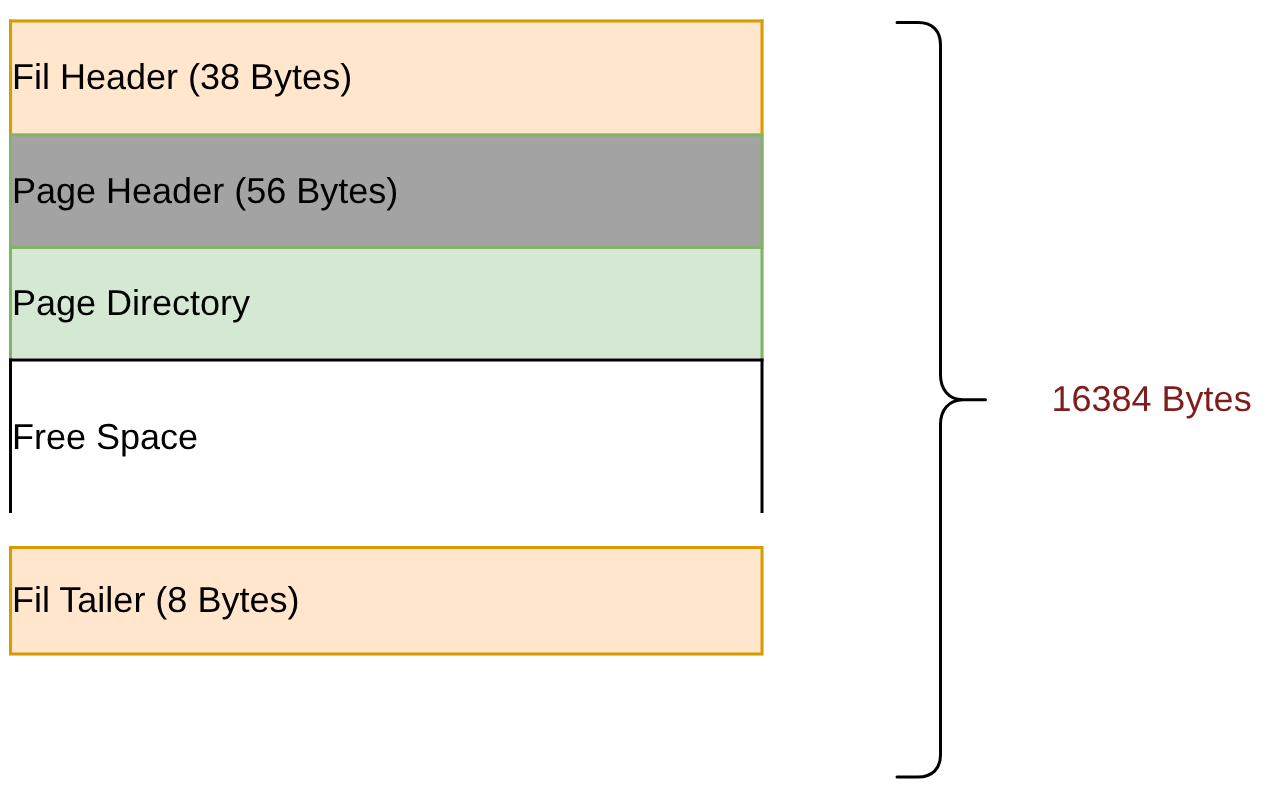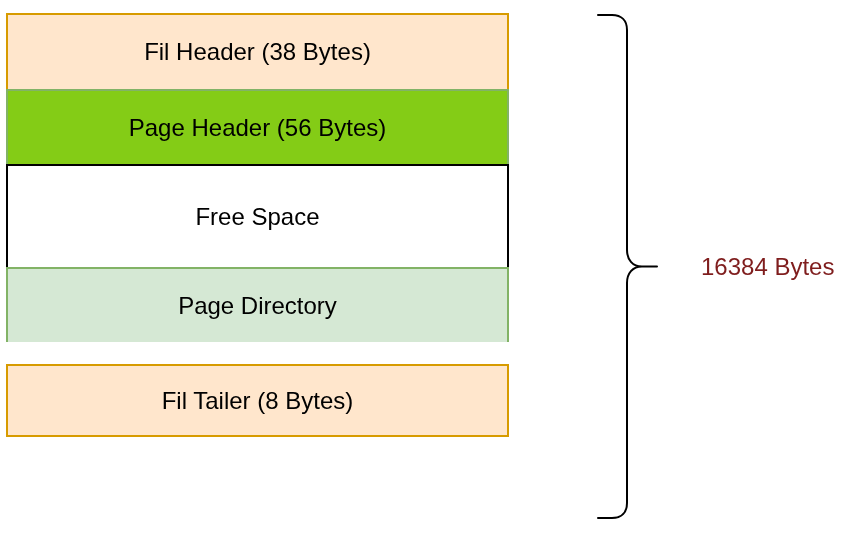--- a/index.html
+++ b/index.html
@@ -20,21 +20,21 @@
     top: 13px;
     width: 503px;
   }
   .box {
     box-sizing: border-box;
     width: 100%;
     border-style: solid;
     border-width: 2px 2px 0 2px;
     display: flex;
     align-items: center;
-    justify-content: center;
+    justify-content: flex-start;
   }
   .box:last-child {
     border-bottom-width: 2px;
   }
   .box-label {
     font-size: 24px;
     color: #000000;
     white-space: nowrap;
   }
   .brace-svg {
@@ -56,31 +56,31 @@
   }
 </style>
 </head>
 <body style="background: rgb(255, 255, 255);">
 
 <div class="stack" id="stack">
   <div class="box" style="height: 76px; background-color: rgb(255, 230, 204); border-color: rgb(215, 155, 0);">
     <span class="box-label">Fil Header (38 Bytes)</span>
   </div>
 
-  <div class="box" style="height: 75px; background-color: #84cc16; border-color: rgb(130, 179, 102);">
+  <div class="box" style="height: 75px; background-color: #a3a3a3; border-color: rgb(130, 179, 102);">
     <span class="box-label">Page Header (56 Bytes)</span>
   </div>
 
 
+  <div class="box" style="height: 75px; background-color: rgb(213, 232, 212); border-color: rgb(130, 179, 102);">
+    <span class="box-label">Page Directory</span>
+  </div>
+
   <div class="box" style="height: 103px; background-color: rgb(255, 255, 255); border-color: rgb(0, 0, 0);">
     <span class="box-label">Free Space</span>
-  </div>
-
-  <div class="box" style="height: 75px; background-color: rgb(213, 232, 212); border-color: rgb(130, 179, 102);">
-    <span class="box-label">Page Directory</span>
   </div>
 
   <div class="box" style="height: 73px; background-color: rgb(255, 230, 204); border-color: rgb(215, 155, 0); margin-top: 22px;">
     <span class="box-label">Fil Tailer (8 Bytes)</span>
   </div>
 </div>
 
 <svg class="brace-svg" viewBox="0 0 850 535" xmlns="http://www.w3.org/2000/svg" aria-hidden="true">
   <path id="brace-path" d="M598 15 H612 C621.5 15 627 20.5 627 30
            V250 C627 259.5 632.5 266.5 642 266.5

